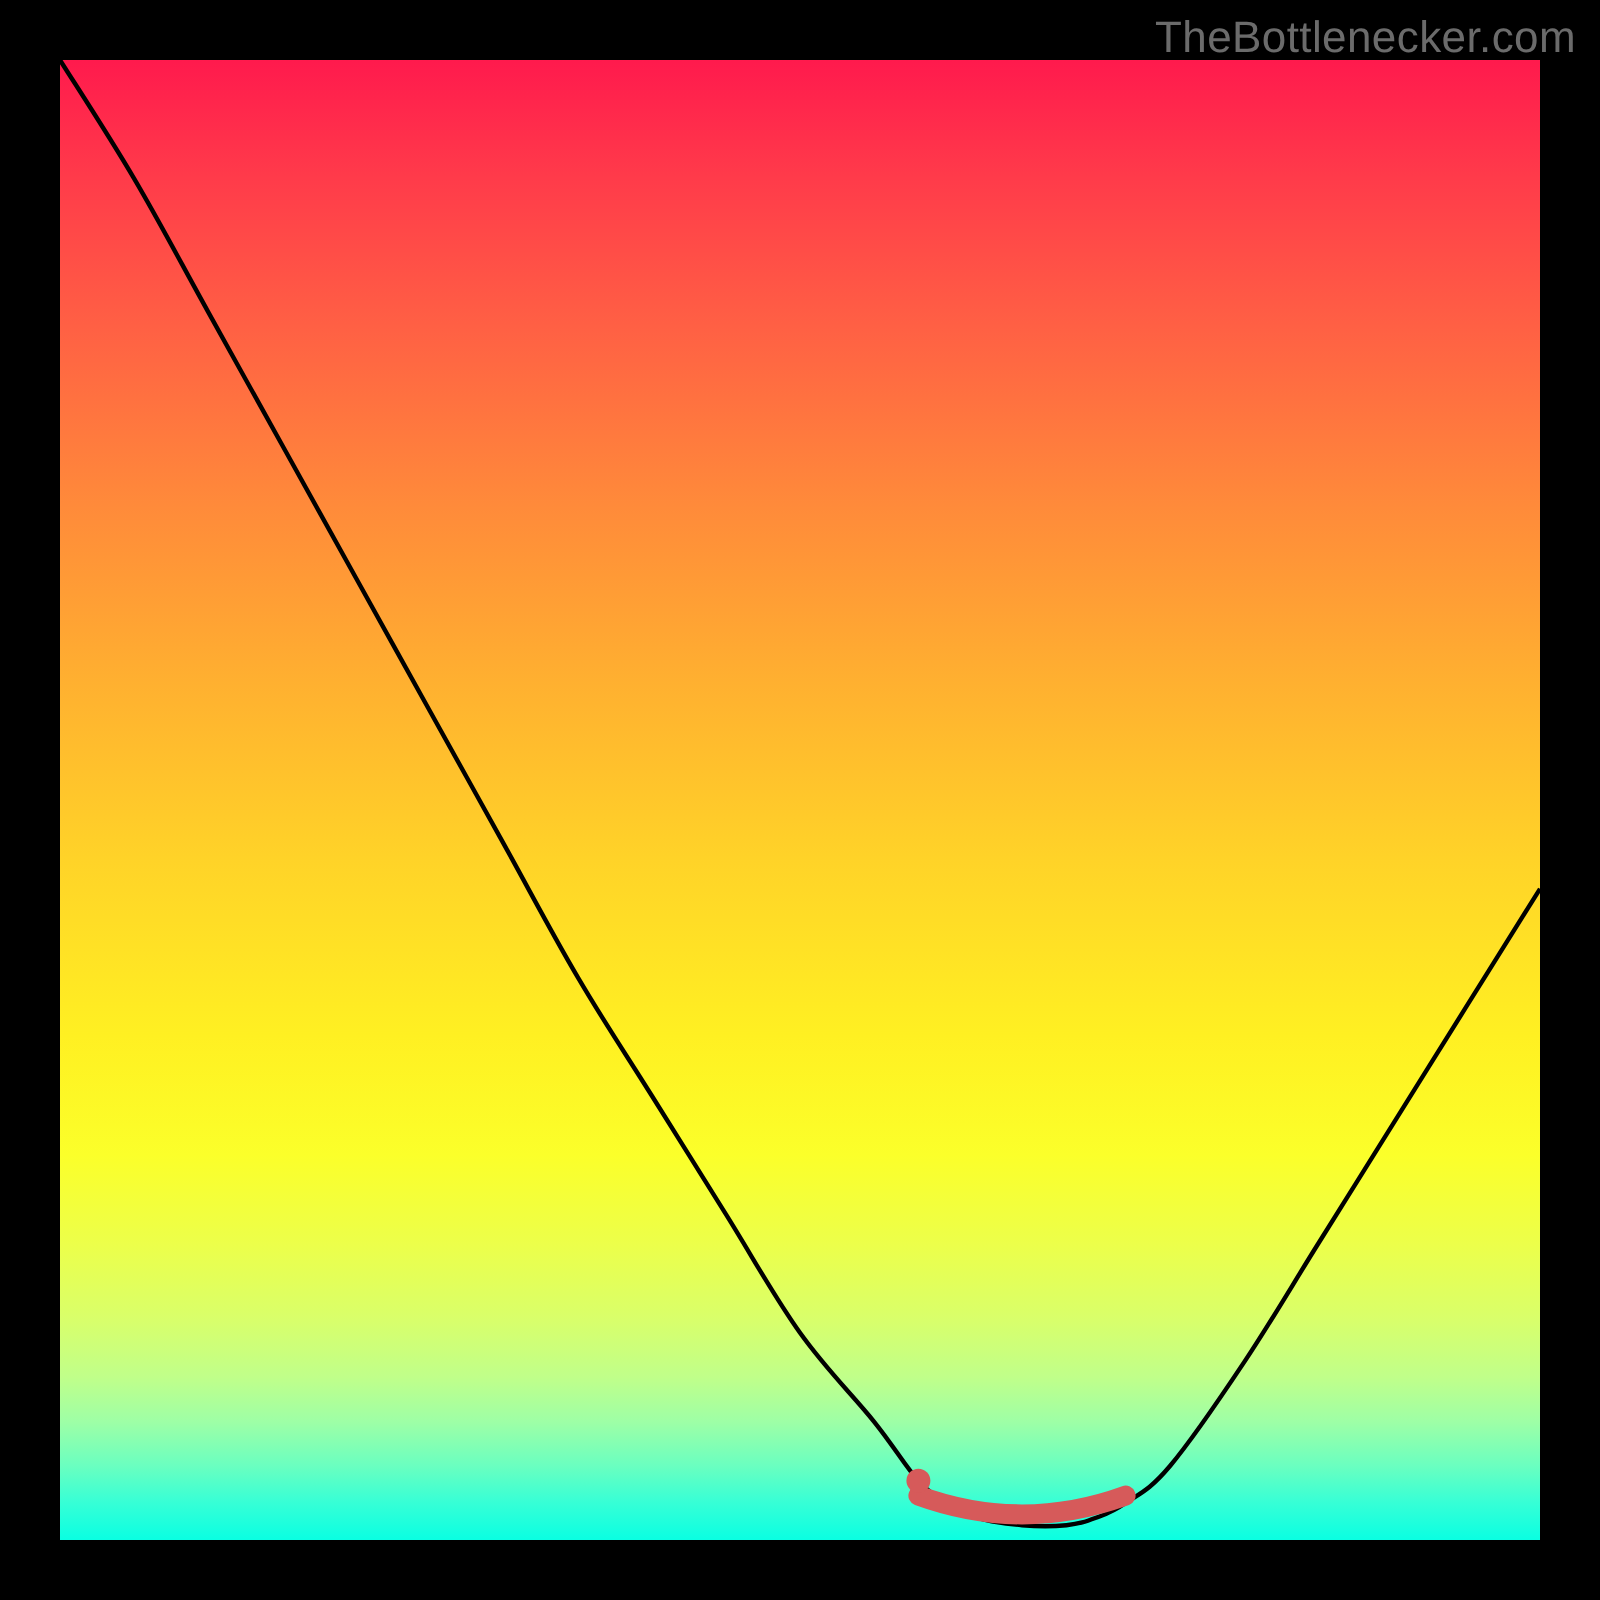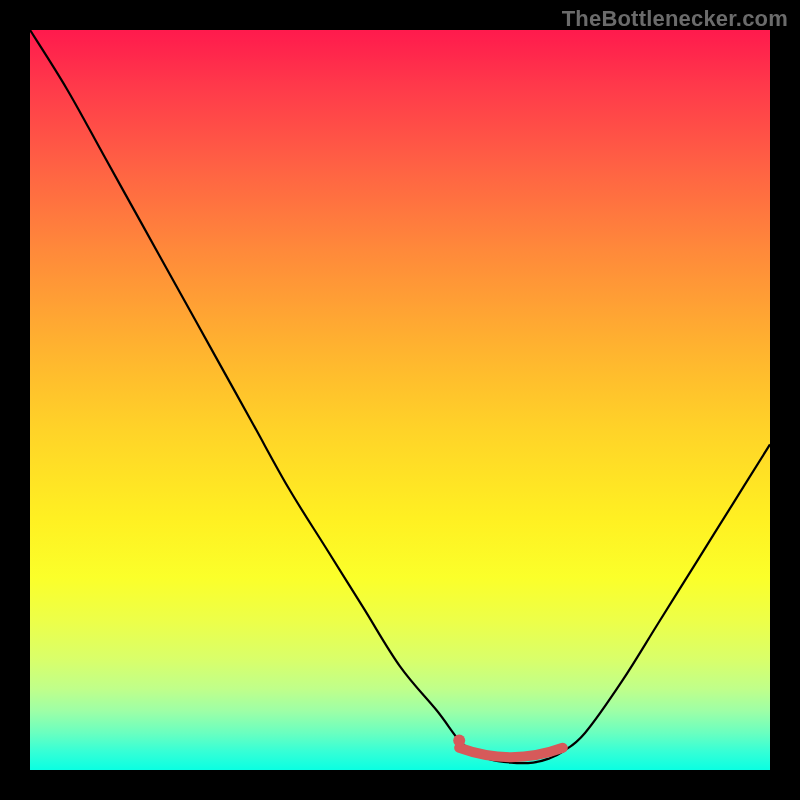--- a/index.html
+++ b/index.html
@@ -51,21 +51,21 @@
     inset: 0;
     width: 100%;
     height: 100%;
   }
   .watermark {
     position: absolute;
     top: 6px;
     right: 12px;
     color: #6b6b6b;
     font-size: 22px;
-    font-weight: 700;
+    font-weight: 400;
     letter-spacing: 0.2px;
     user-select: none;
   }
 </style>
 </head>
 <body>
 
 <div class="frame">
 
   <div class="watermark">TheBottlenecker.com</div>

